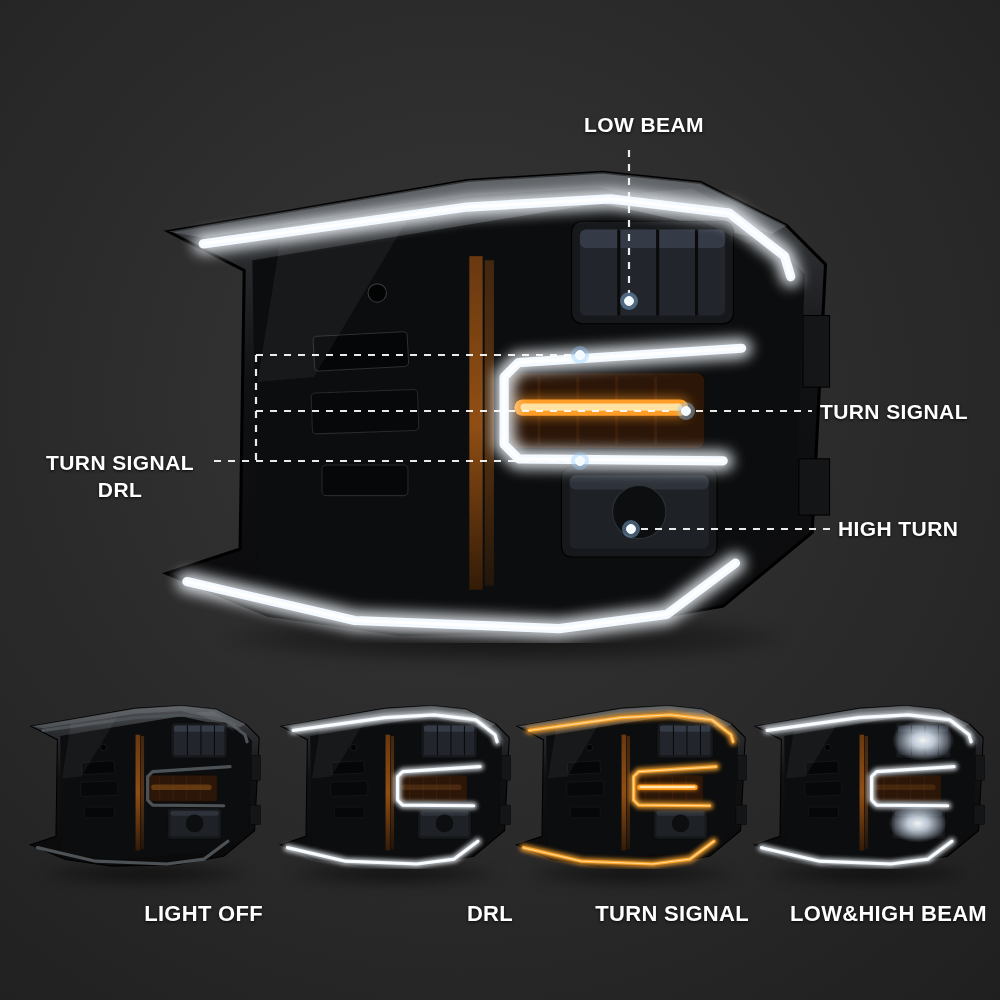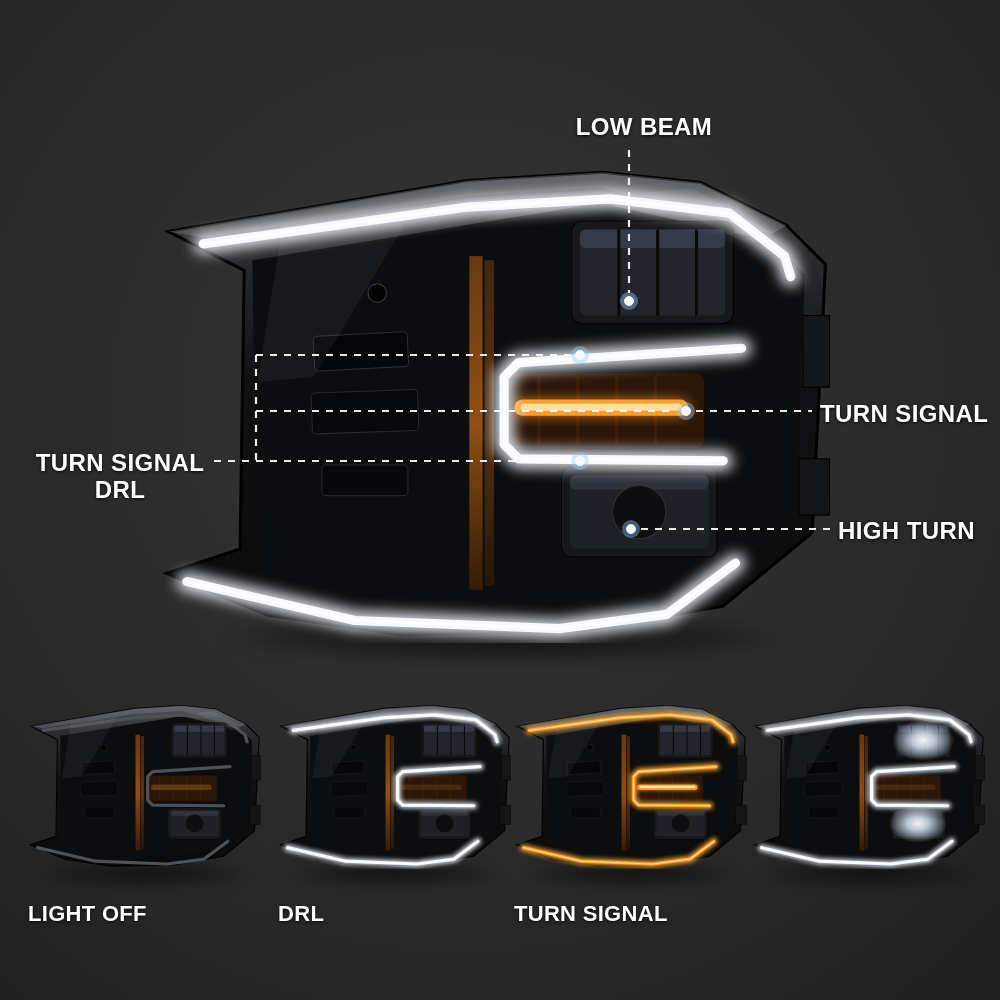--- a/index.html
+++ b/index.html
@@ -2,26 +2,26 @@
 <html><head>
 <meta charset="utf-8">
 <style>
   html,body{margin:0;padding:0;background:#1e1d1e;}
   #stage{
     position:relative;width:1000px;height:1000px;overflow:hidden;
     background:radial-gradient(circle at 46% 40%, #373637 0%, #2b2a2b 55%, #242324 85%, #201f20 100%);
     font-family:"Liberation Sans", sans-serif;
   }
   .lbl{
-    position:absolute;color:#ffffff;font-weight:bold;font-size:24px;
+    position:absolute;color:#ffffff;font-weight:bold;font-size:21px;
     letter-spacing:.4px;text-shadow:0 1px 3px rgba(0,0,0,.85);white-space:nowrap;
   }
   .lbl.center{text-align:center;white-space:normal;}
   .mode-label{position:absolute;top:901px;color:#fff;font-weight:bold;font-size:22px;
-    letter-spacing:.3px;text-align:left;text-shadow:0 1px 3px rgba(0,0,0,.85);}
+    letter-spacing:.3px;text-align:right;text-shadow:0 1px 3px rgba(0,0,0,.85);}
   .hl{position:absolute;}
   .soft-shadow{position:absolute;border-radius:50%;
     background:radial-gradient(ellipse at center, rgba(0,0,0,.6) 0%, rgba(0,0,0,.25) 55%, rgba(0,0,0,0) 75%);
     filter:blur(6px);}
   
   .mode-main{--drl:#f4faff;--glow-op:.85;--hot-op:.95;--hot-color:#ffffff;--amber:#ff9d26;--amber-op:1;--amber-glow-op:.75;--amber-hot-op:.9;--low-op:0;--high-op:0;}
   .mode-off {--drl:#4d5257;--glow-op:0;--hot-op:0;--hot-color:#ffffff;--amber:#9a5c1a;--amber-op:.5;--amber-glow-op:0;--amber-hot-op:0;--low-op:0;--high-op:0;}
   .mode-drl {--drl:#f4faff;--glow-op:.8;--hot-op:.9;--hot-color:#ffffff;--amber:#6e421a;--amber-op:.45;--amber-glow-op:0;--amber-hot-op:0;--low-op:0;--high-op:0;}
   .mode-turn{--drl:#ffa72e;--glow-op:.85;--hot-op:.85;--hot-color:#ffe3ad;--amber:#ff9418;--amber-op:1;--amber-glow-op:.85;--amber-hot-op:1;--low-op:0;--high-op:0;}
   .mode-beam{--drl:#f4faff;--glow-op:.8;--hot-op:.9;--hot-color:#ffffff;--amber:#6e421a;--amber-op:.4;--amber-glow-op:0;--amber-hot-op:0;--low-op:.95;--high-op:.95;}
@@ -181,14 +181,15 @@
   <div class="lbl" style="left:820px;top:400px;">TURN SIGNAL</div>
   <div class="lbl" style="left:838px;top:517px;">HIGH TURN</div>
   <div class="lbl center" style="left:28px;top:449px;width:184px;line-height:27px;">
     <span style="display:block">TURN SIGNAL</span>
     <span style="display:block">DRL</span>
   </div>
 
   <div class="mode-label" style="left:28px;width:235px;">LIGHT OFF</div>
   <div class="mode-label" style="left:278px;width:235px;">DRL</div>
   <div class="mode-label" style="left:514px;width:235px;">TURN SIGNAL</div>
+  <div class="mode-label" style="left:752px;width:235px;">LOW&amp;HIGH BEAM</div>
 
 </div>
 
 </body></html>

